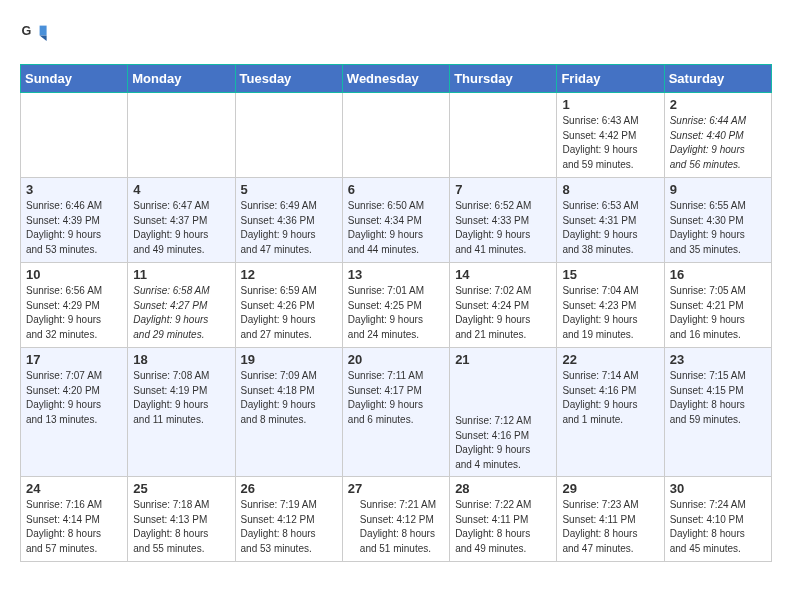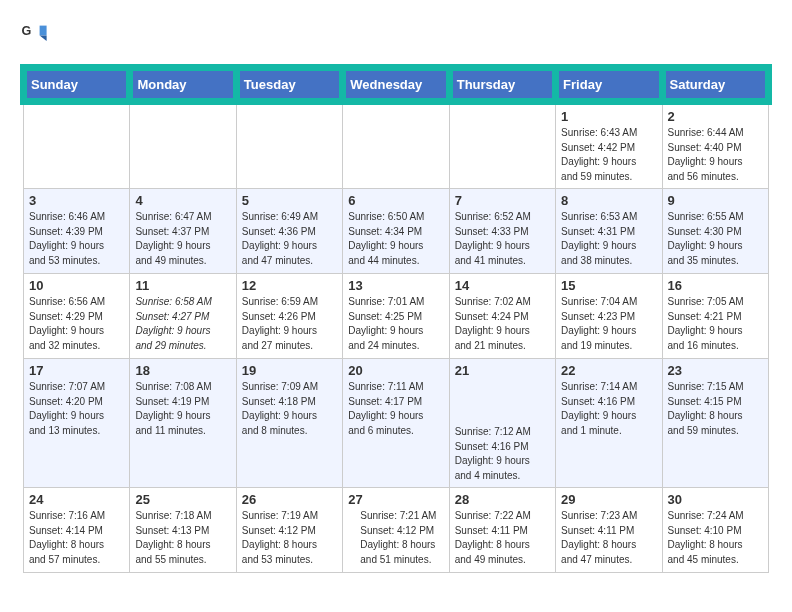--- a/index.html
+++ b/index.html
@@ -42,21 +42,21 @@
       border-collapse: collapse;
       table-layout: fixed;
     }
     thead tr th {
       background-color: #4472c4;
       color: #fff;
       font-size: 13px;
       font-weight: bold;
       padding: 6px 4px;
       text-align: left;
-      border: 7px solid #14b8a6;
+      border: 1px solid #14b8a6;
     }
     tbody tr td {
       border: 1px solid #ccc;
       vertical-align: top;
       padding: 4px 5px;
       font-size: 10.5px;
       color: #333;
       height: 85px;
     }
     tbody tr:nth-child(odd) td {
@@ -126,21 +126,21 @@
         <td class="empty-cell"></td>
         <td>
           <span class="day-number">1</span>
           <div class="day-info" style="white-space: pre-line;">Sunrise: 6:43 AM
 Sunset: 4:42 PM
 Daylight: 9 hours
 and 59 minutes.</div>
         </td>
         <td>
           <span class="day-number">2</span>
-          <div class="day-info" style="white-space: pre-line;">Sunrise: 6:44 AM
+          <div class="day-info" style="white-space: pre-line; font-style: italic;">Sunrise: 6:44 AM
 Sunset: 4:40 PM
 Daylight: 9 hours
 and 56 minutes.</div>
         </td>
       </tr>
       <tr>
         <td>
           <span class="day-number">3</span>
           <div class="day-info" style="white-space: pre-line;">Sunrise: 6:46 AM
 Sunset: 4:39 PM

